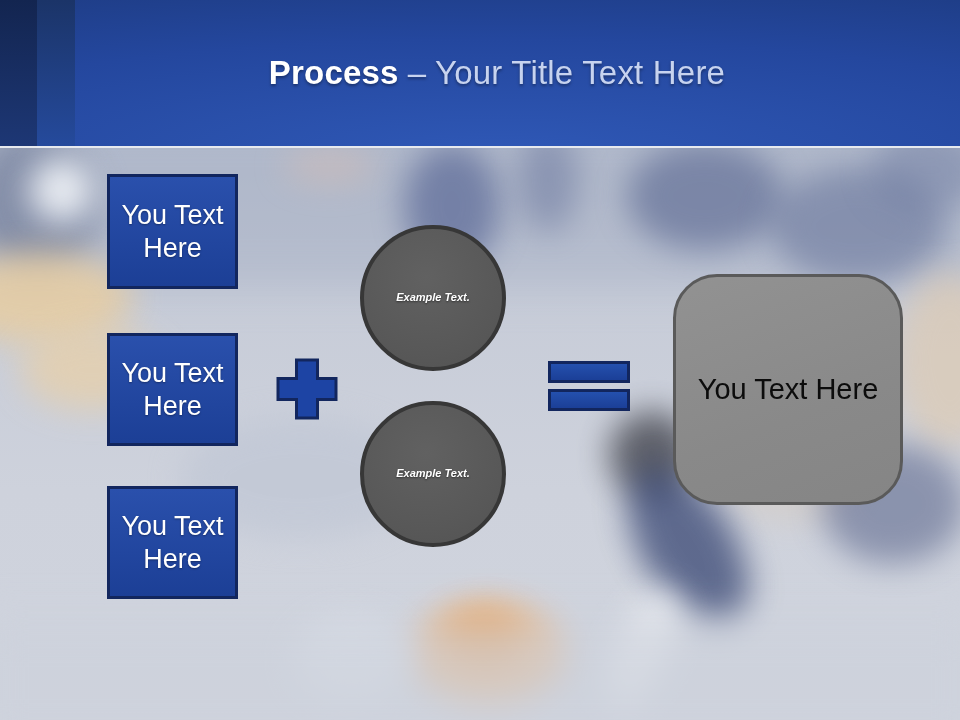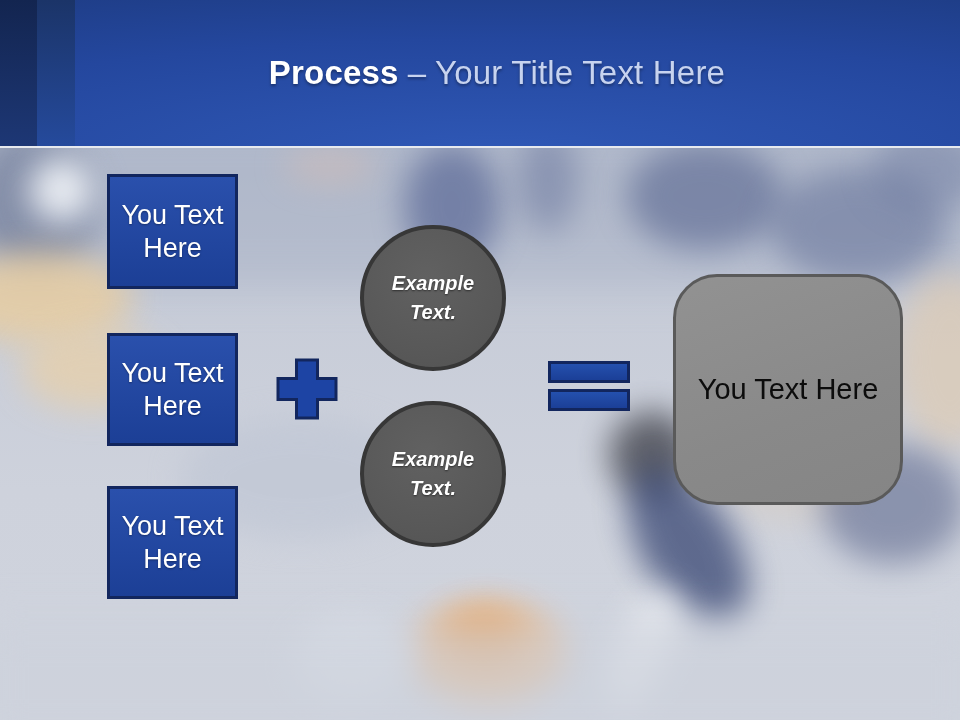--- a/index.html
+++ b/index.html
@@ -73,21 +73,21 @@
     position:absolute; left:548px; width:82px; height:22px; box-sizing:border-box;
     border:3px solid #12265e; background:linear-gradient(180deg,#2450ae 0%, #1b3f97 100%);
   }
   .eq1 { top:361px; } .eq2 { top:389px; }
 
   .circle {
     position:absolute; left:360px; width:146px; height:146px; border-radius:50%;
     box-sizing:border-box; border:4px solid #373737;
     background:radial-gradient(circle at 45% 35%, #616161 0%, #585858 65%, #525252 100%);
     display:flex; align-items:center; justify-content:center; text-align:center;
-    color:#fff; font-weight:bold; font-style:italic; font-size:20px; line-height:1.45;
+    color:#fff; font-weight:bold; font-style:italic; font-size:11px; line-height:1.45;
     text-shadow:0 1px 2px rgba(0,0,0,.5);
   }
   .circle span { width:92px; }
   .c1 { top:225px; } .c2 { top:401px; }
 
   .result {
     position:absolute; left:673px; top:274px; width:230px; height:231px; box-sizing:border-box;
     border:3px solid #5a5a5a; border-radius:44px;
     background:linear-gradient(160deg,#929292 0%, #898989 60%, #858585 100%);
     display:flex; align-items:center; justify-content:center; text-align:center;

